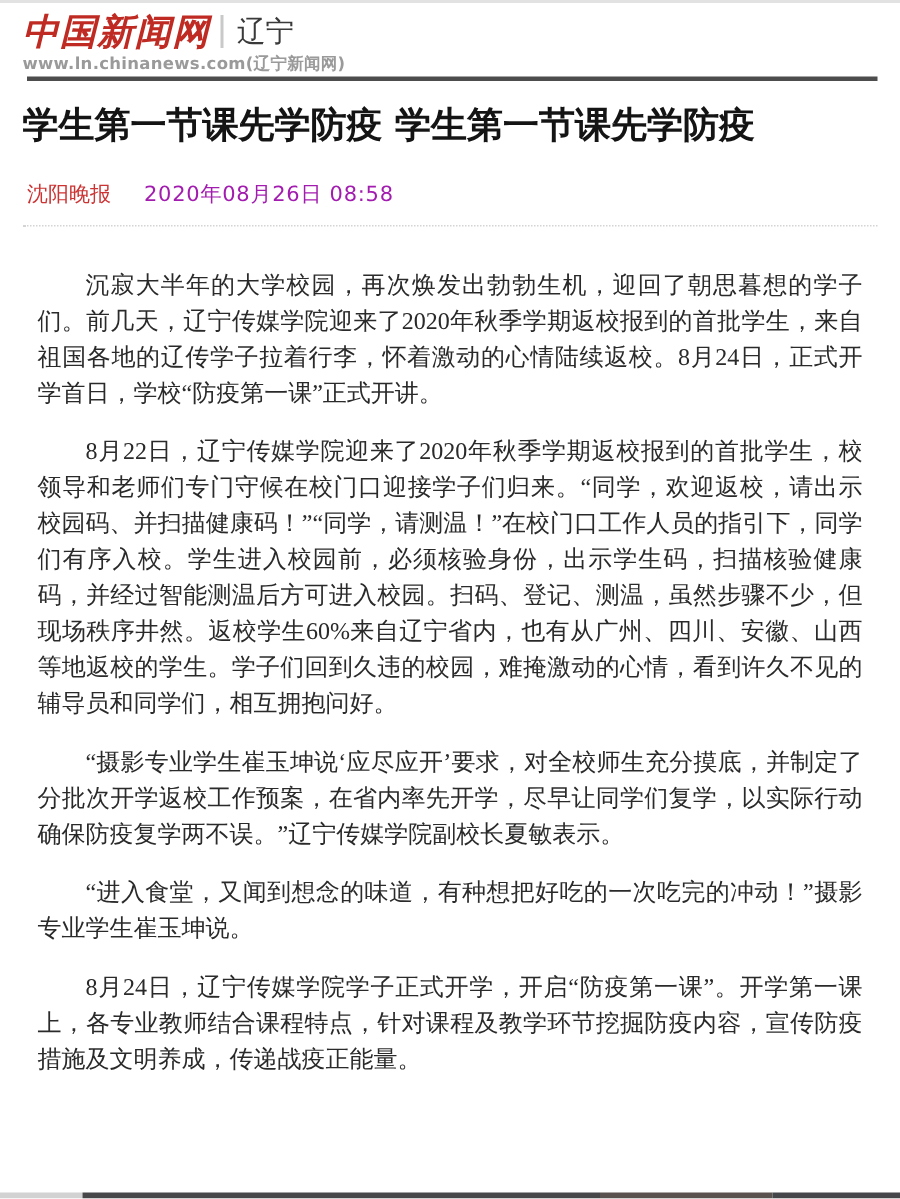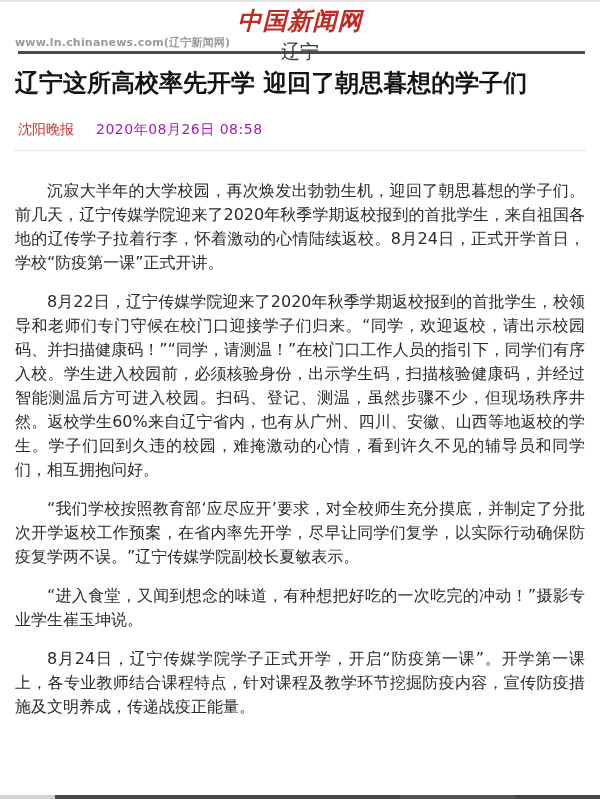--- a/index.html
+++ b/index.html
@@ -9,21 +9,21 @@
     background: #ffffff;
     font-family: "DejaVu Sans", sans-serif;
     position: relative;
     overflow: hidden;
     border-top: 2px solid #e2e2e2;
   }
   .page { padding: 0 15px; }
 
   
   .site-header { padding-top: 4px; }
-  .logo-row { display: flex; align-items: center; height: 30px; cursor: pointer; flex-direction: column; }
+  .logo-row { display: flex; align-items: center; height: 30px; cursor: pointer; }
   .logo-main {
     color: #bf2b23;
     font-family: "DejaVu Serif", serif;
     font-style: italic;
     font-weight: bold;
     font-size: 24px;
     letter-spacing: 1px;
     line-height: 30px;
     white-space: nowrap;
   }
@@ -69,21 +69,22 @@
   .byline .date  { color: #a21caf; margin-left: 22px; letter-spacing: 0.5px; }
 
   
   .article-body { margin-top: 28px; }
   .article-body p {
     font-size: 16px;
     line-height: 24px;
     color: #2a2a2a;
     text-align: justify;
     text-indent: 2em;
-    margin: 15px 0;
+    margin: 15px 10px;
+    font-family: Liberation Serif, serif;
   }
 
   
   .footer-strip {
     position: absolute;
     left: 0; right: 0; bottom: 0;
     height: 4px;
     display: flex;
   }
   .footer-strip .s1 { width: 55px;  background: #d2d2d2; }
@@ -101,31 +102,31 @@
       <span class="logo-main">中国新闻网</span>
       <span class="logo-sep"></span>
       <span class="logo-region">辽宁</span>
     </div>
     <div class="site-url">www.ln.chinanews.com(辽宁新闻网)</div>
   </header>
 
   <div class="header-rule"></div>
 
   <main>
-    <h1 class="article-title">辽宁这所高校率先开学 迎回了朝思暮想的学子们</h1>
+    <h1 class="article-title">学生第一节课先学防疫 学生第一节课先学防疫</h1>
 
     <div class="byline">
       <span class="source">沈阳晚报</span>
       <span class="date">2020年08月26日 08:58</span>
     </div>
 
     <article class="article-body">
       <p>沉寂大半年的大学校园，再次焕发出勃勃生机，迎回了朝思暮想的学子们。前几天，辽宁传媒学院迎来了2020年秋季学期返校报到的首批学生，来自祖国各地的辽传学子拉着行李，怀着激动的心情陆续返校。8月24日，正式开学首日，学校“防疫第一课”正式开讲。</p>
       <p>8月22日，辽宁传媒学院迎来了2020年秋季学期返校报到的首批学生，校领导和老师们专门守候在校门口迎接学子们归来。“同学，欢迎返校，请出示校园码、并扫描健康码！”“同学，请测温！”在校门口工作人员的指引下，同学们有序入校。学生进入校园前，必须核验身份，出示学生码，扫描核验健康码，并经过智能测温后方可进入校园。扫码、登记、测温，虽然步骤不少，但现场秩序井然。返校学生60%来自辽宁省内，也有从广州、四川、安徽、山西等地返校的学生。学子们回到久违的校园，难掩激动的心情，看到许久不见的辅导员和同学们，相互拥抱问好。</p>
-      <p>“我们学校按照教育部‘应尽应开’要求，对全校师生充分摸底，并制定了分批次开学返校工作预案，在省内率先开学，尽早让同学们复学，以实际行动确保防疫复学两不误。”辽宁传媒学院副校长夏敏表示。</p>
+      <p>“摄影专业学生崔玉坤说‘应尽应开’要求，对全校师生充分摸底，并制定了分批次开学返校工作预案，在省内率先开学，尽早让同学们复学，以实际行动确保防疫复学两不误。”辽宁传媒学院副校长夏敏表示。</p>
       <p>“进入食堂，又闻到想念的味道，有种想把好吃的一次吃完的冲动！”摄影专业学生崔玉坤说。</p>
       <p>8月24日，辽宁传媒学院学子正式开学，开启“防疫第一课”。开学第一课上，各专业教师结合课程特点，针对课程及教学环节挖掘防疫内容，宣传防疫措施及文明养成，传递战疫正能量。</p>
     </article>
   </main>
 
 </div>
 
 <div class="footer-strip">
   <span class="s1"></span>
   <span class="s2"></span>

